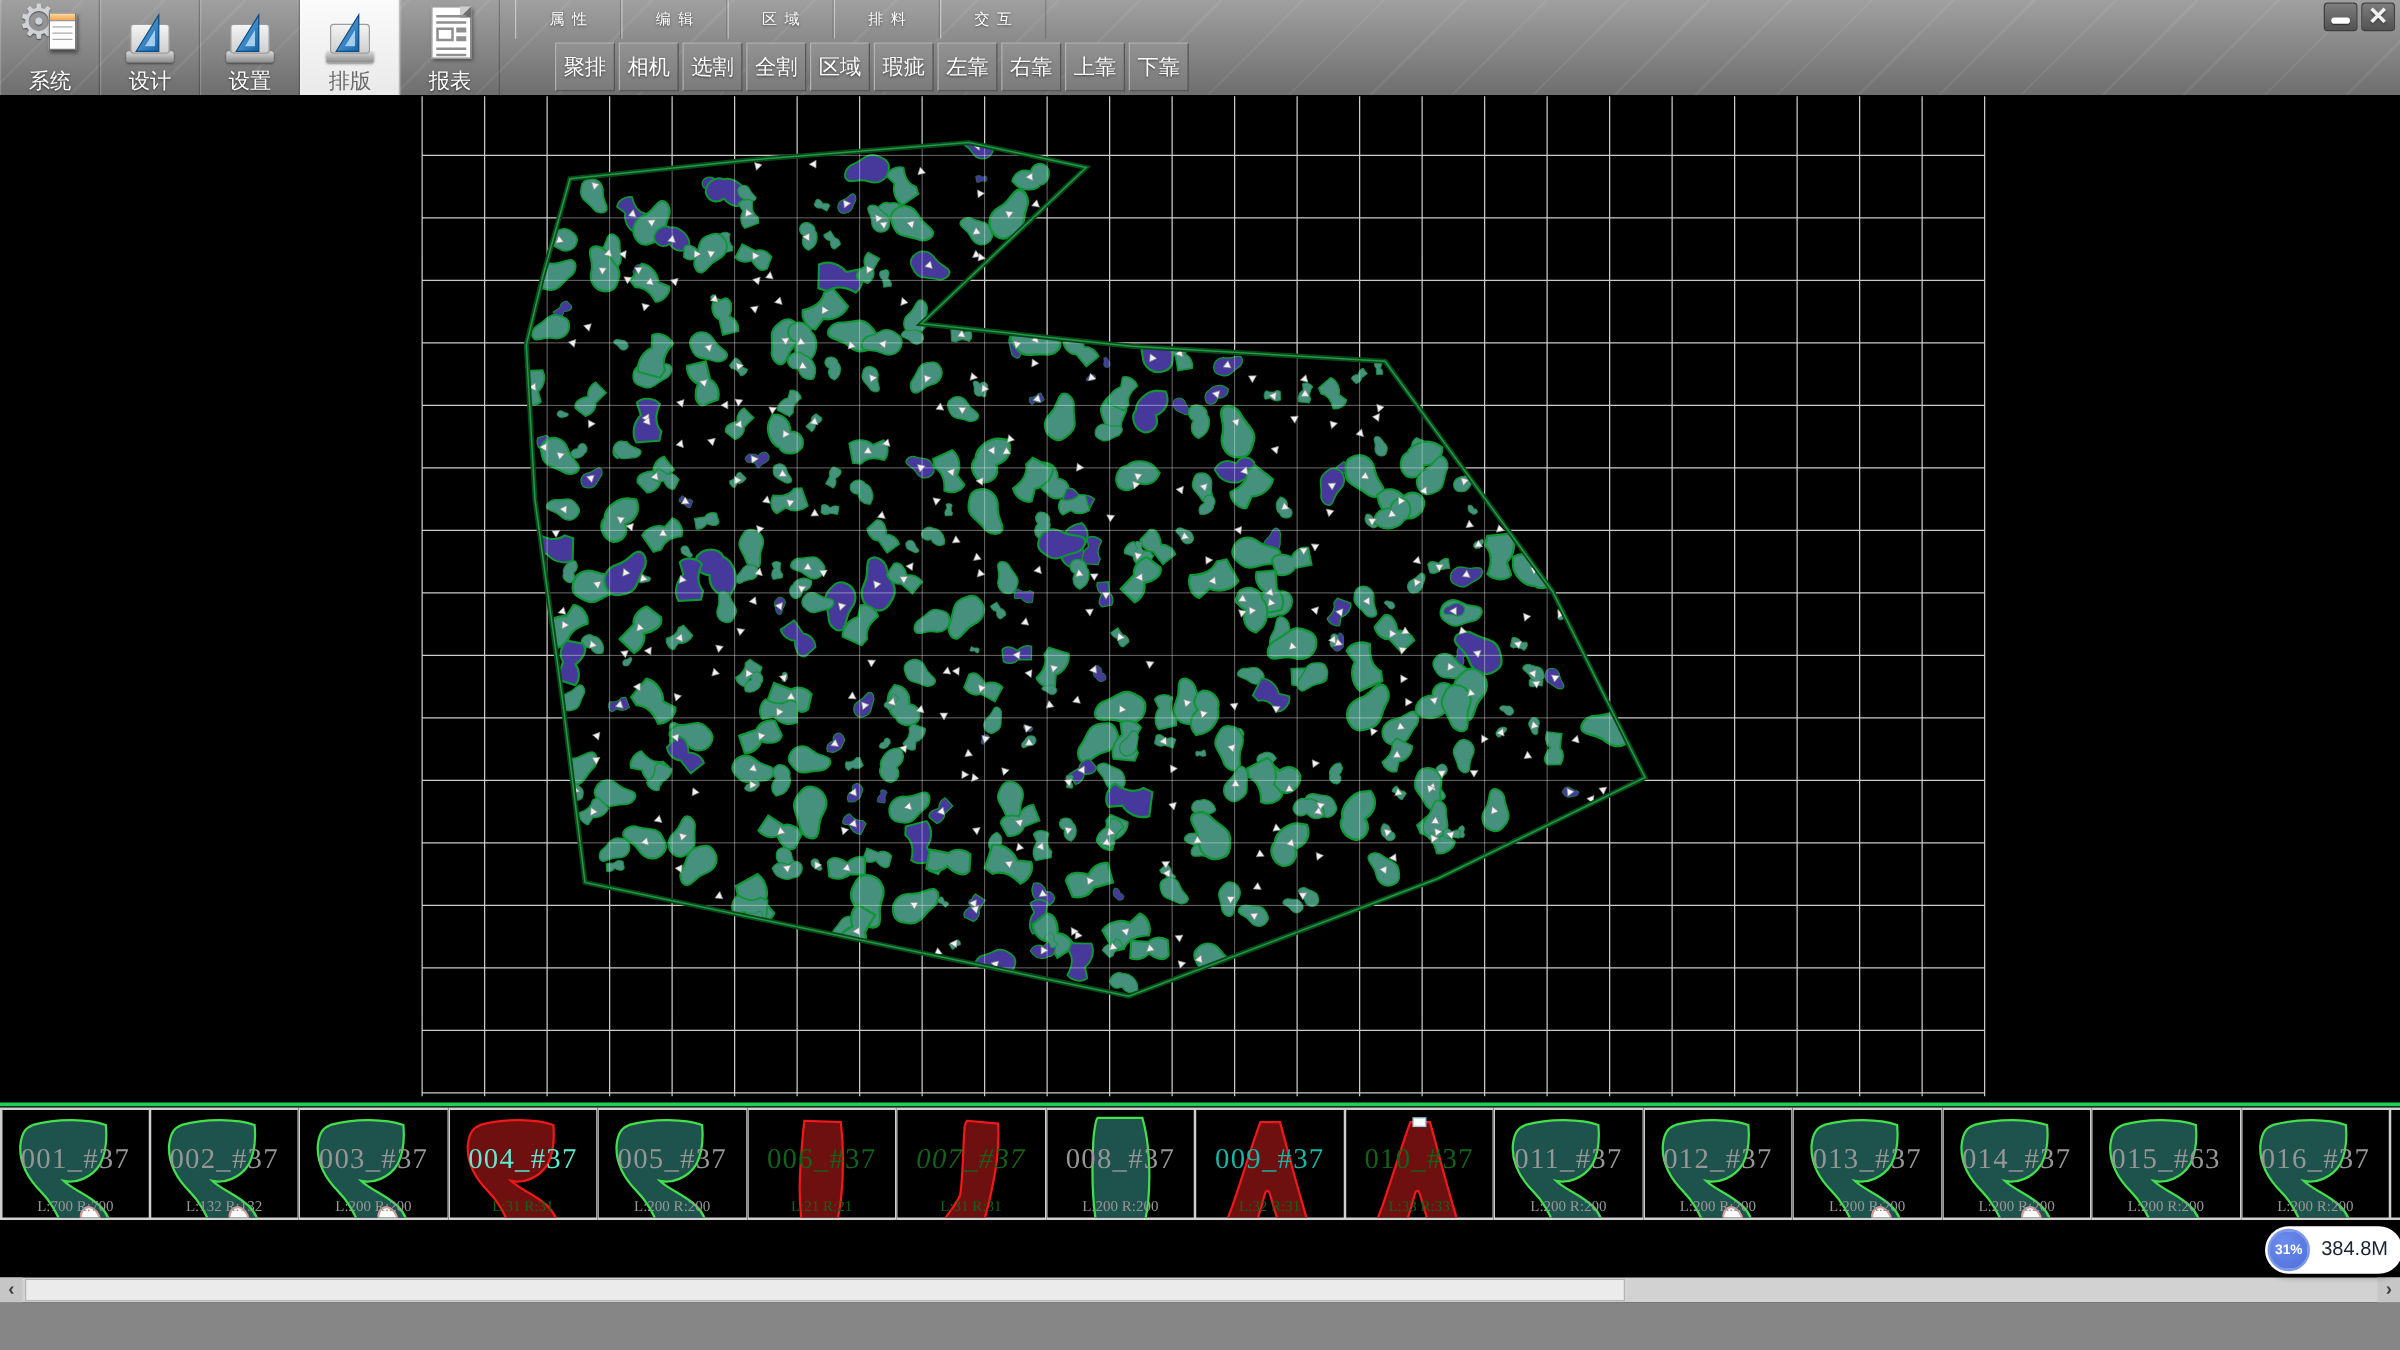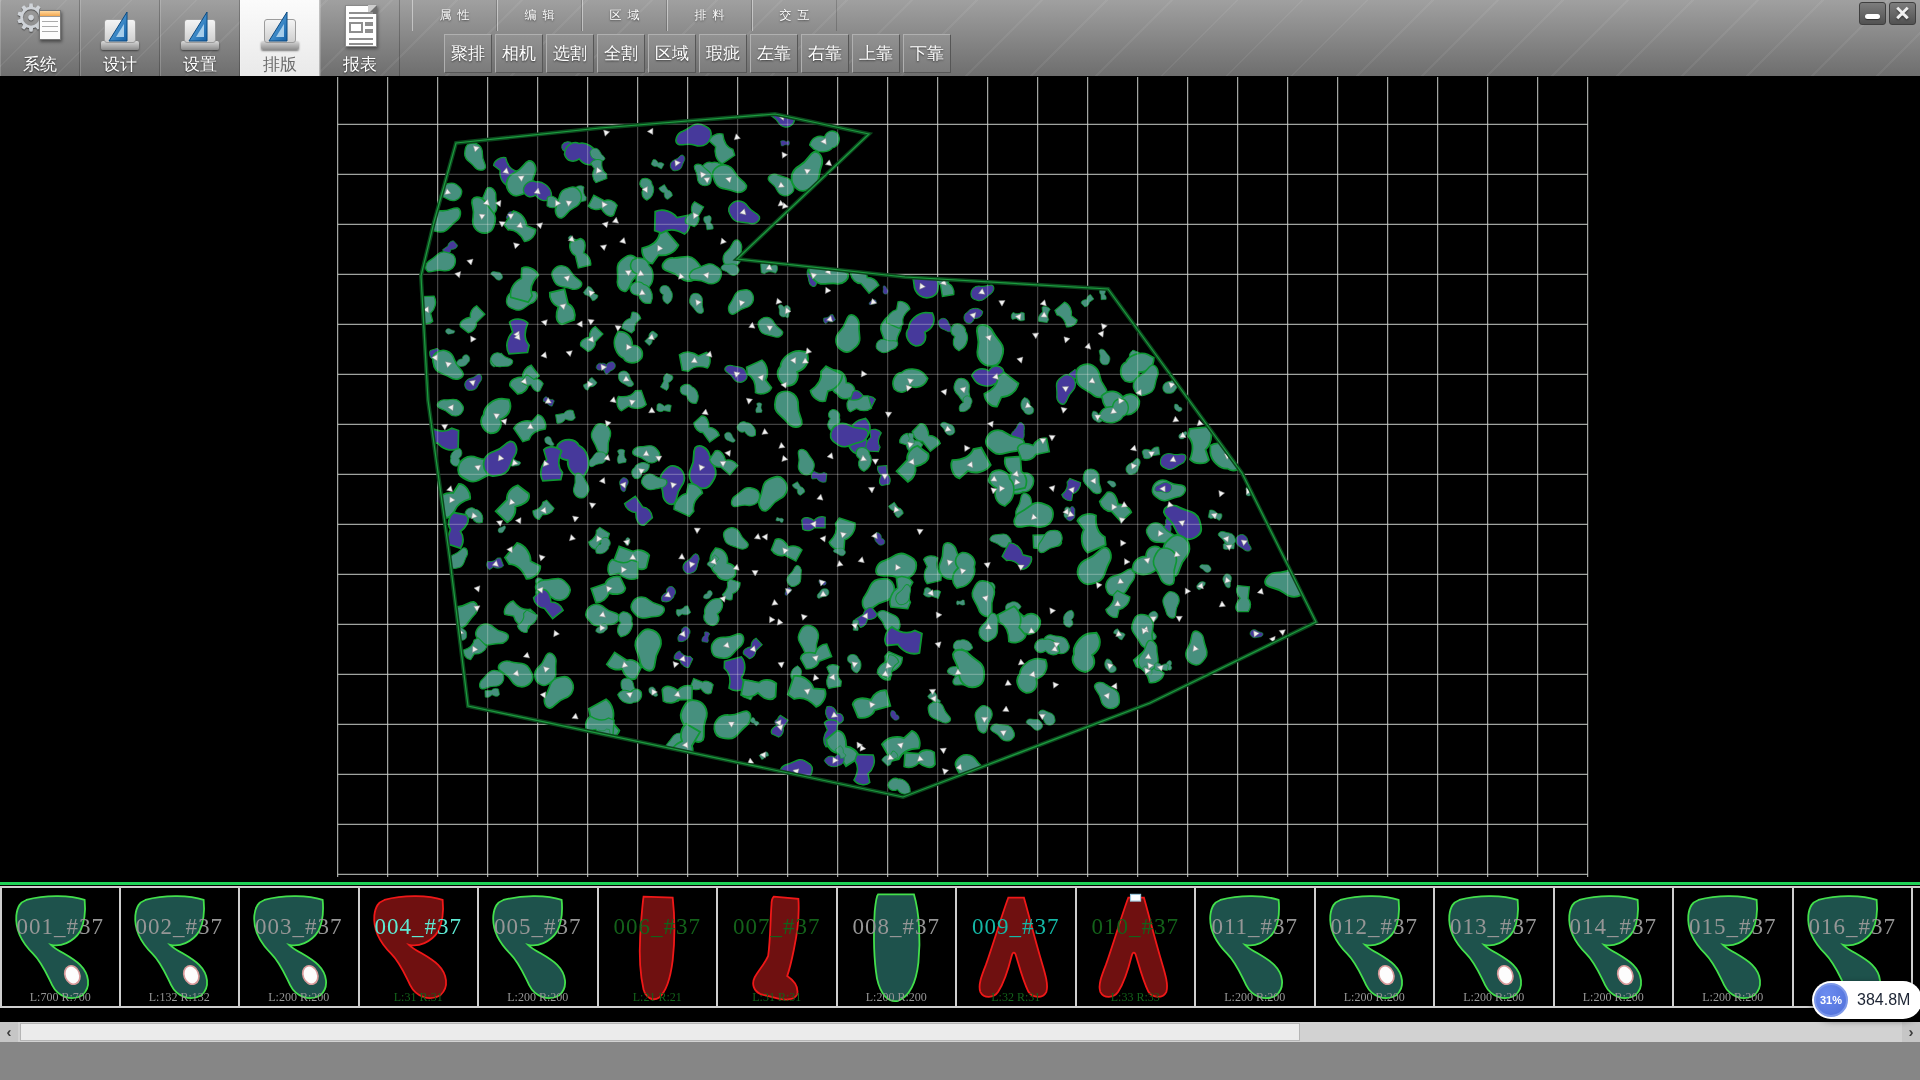--- a/index.html
+++ b/index.html
@@ -67,21 +67,21 @@
   .wbtn .x { color:#f2f2f2; font-size:19px; font-weight:bold; line-height:19px;
     text-shadow:0 1px 2px rgba(0,0,0,.7), 0 0 1px #fff; }
 
   
   #canvas { position:absolute; left:0; top:76px; width:1920px; height:806px; background:#000; cursor:crosshair; }
   #canvas svg { position:absolute; inset:0; }
 
   
   #accent { position:absolute; left:0; top:882px; width:1920px; height:3px; }
   #tray { position:absolute; left:0; top:886px; width:1920px; height:122px; display:flex; background:#000; }
-  .cell { position:relative; flex:0 0 119.5px; height:122px; background:#000;
+  .cell { position:relative; flex:0 0 119.5px; height:90px; background:#000;
     border:2px solid #cfcfcf; border-right-width:1px; cursor:pointer; overflow:hidden; }
   .cell + .cell { border-left-width:1px; }
   .cell svg.part { position:absolute; left:2px; top:1px; width:112px; height:116px; }
   .cell .nm { position:absolute; left:0; right:0; top:26px; text-align:center;
     font-family:"Liberation Serif", serif; font-size:23px; letter-spacing:1px; }
   .cell .inf { position:absolute; left:0; right:0; bottom:1px; text-align:center;
     font-family:"Liberation Serif", serif; font-size:12px; }
   .cell.partial .nm, .cell.partial .inf { text-align:left; padding-left:8px; }
 
   
@@ -1243,21 +1243,21 @@
         <svg class="part" viewBox="0 0 100 100">
           <path d="M38,5 L64,6 C66,24 66,44 64,62 C62,78 58,90 52,95 C46,99 40,95 38,88 C35,75 34,58 35,40 C36,24 37,12 38,5 Z" fill="#6f1010" stroke="#f01818" stroke-width="1.6"></path>
         </svg>
         <div class="nm" style="color: rgb(19, 98, 26);">006_#37</div>
         <div class="inf" style="color: rgb(19, 98, 26);">L:21 R:21</div>
       </div>
       <div class="cell">
         <svg class="part" viewBox="0 0 100 100">
           <path d="M48,5 L70,7 C71,22 69,38 66,52 C64,62 62,70 60,76 C66,80 70,86 69,92 C67,97 60,98 52,96 L36,92 C30,89 28,83 31,77 C35,70 40,65 43,58 C45,44 45,24 46,12 C46,8 47,6 48,5 Z" fill="#6f1010" stroke="#f01818" stroke-width="1.6"></path>
         </svg>
-        <div class="nm" style="color: rgb(19, 98, 26);">007_#37</div>
+        <div class="nm" style="color: rgb(19, 98, 26); font-style: italic;">007_#37</div>
         <div class="inf" style="color: rgb(19, 98, 26);">L:31 R:31</div>
       </div>
       <div class="cell">
         <svg class="part" viewBox="0 0 100 100">
           <path d="M34,3 L66,3 C71,20 72,44 70,64 C68,82 62,94 52,98 C43,100 36,92 33,78 C30,60 30,36 31,18 C32,8 33,4 34,3 Z" fill="#1e524c" stroke="#43e04c" stroke-width="1.6"></path>
         </svg>
         <div class="nm" style="color: rgb(150, 150, 150);">008_#37</div>
         <div class="inf" style="color: rgb(150, 150, 150);">L:200 R:200</div>
       </div>
       <div class="cell">
@@ -1303,21 +1303,21 @@
           <path d="M20,8 C38,3 60,4 72,8 C73,18 72,28 68,36 C62,46 50,50 42,48 C48,54 60,58 68,66 C76,74 78,86 70,93 C60,99 48,94 43,84 C38,74 34,64 26,56 C16,46 10,34 11,22 C12,13 15,10 20,8 Z" fill="#1e524c" stroke="#43e04c" stroke-width="1.6"></path>
           <ellipse cx="61" cy="75" rx="6.5" ry="8.5" transform="rotate(-22 61 75)" fill="#fdfdfd" stroke="#d89a9a" stroke-width="1.5"></ellipse>
         </svg>
         <div class="nm" style="color: rgb(150, 150, 150);">014_#37</div>
         <div class="inf" style="color: rgb(150, 150, 150);">L:200 R:200</div>
       </div>
       <div class="cell">
         <svg class="part" viewBox="0 0 100 100">
           <path d="M20,8 C38,3 60,4 72,8 C73,18 72,28 68,36 C62,46 50,50 42,48 C48,54 60,58 68,66 C76,74 78,86 70,93 C60,99 48,94 43,84 C38,74 34,64 26,56 C16,46 10,34 11,22 C12,13 15,10 20,8 Z" fill="#1e524c" stroke="#43e04c" stroke-width="1.6"></path>
         </svg>
-        <div class="nm" style="color: rgb(150, 150, 150);">015_#37</div>
+        <div class="nm" style="color: rgb(150, 150, 150);">015_#63</div>
         <div class="inf" style="color: rgb(150, 150, 150);">L:200 R:200</div>
       </div>
       <div class="cell">
         <svg class="part" viewBox="0 0 100 100">
           <path d="M20,8 C38,3 60,4 72,8 C73,18 72,28 68,36 C62,46 50,50 42,48 C48,54 60,58 68,66 C76,74 78,86 70,93 C60,99 48,94 43,84 C38,74 34,64 26,56 C16,46 10,34 11,22 C12,13 15,10 20,8 Z" fill="#1e524c" stroke="#43e04c" stroke-width="1.6"></path>
         </svg>
         <div class="nm" style="color: rgb(150, 150, 150);">016_#37</div>
         <div class="inf" style="color: rgb(150, 150, 150);">L:200 R:200</div>
       </div>
       <div class="cell partial">

